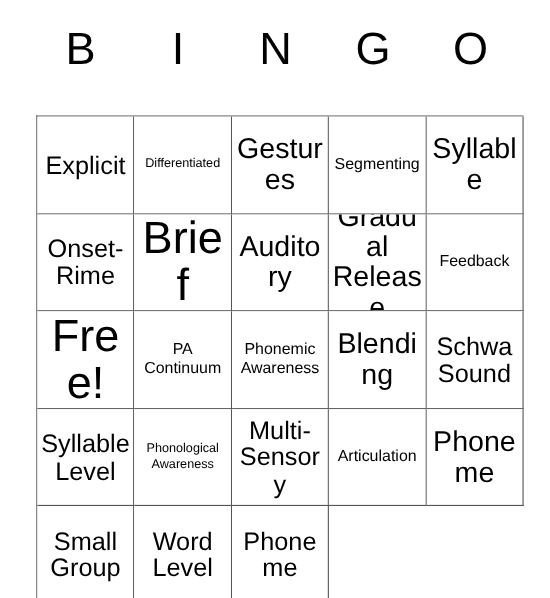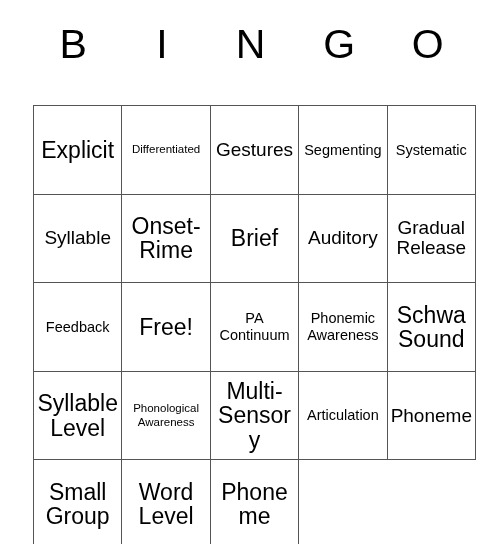--- a/index.html
+++ b/index.html
@@ -75,23 +75,23 @@
     display: block;
     width: 100%;
     line-height: 1.06;
     white-space: pre-line;
     word-break: break-word;
   }
 
   
   .sz-xs .cell-text { font-size: 11.5px; line-height: 1.18; }
   .sz-sm .cell-text { font-size: 14.5px; line-height: 1.14; }
-  .sz-md .cell-text { font-size: 19px; }
+  .sz-md .cell-text { font-size: 26px; }
   .sz-lg .cell-text { font-size: 23px; }
-  .sz-xxl .cell-text { font-size: 23px; }
+  .sz-xxl .cell-text { font-size: 41px; }
 
   .bold .cell-text { font-weight: 400; }
 </style>
 </head>
 <body>
 
 <div class="card">
 
   <div class="header-row">
     <div class="header-cell">B</div>
@@ -106,23 +106,20 @@
         <span class="cell-text">Explicit</span>
       </div>
       <div class="cell sz-xs">
         <span class="cell-text">Differentiated</span>
       </div>
       <div class="cell sz-md">
         <span class="cell-text">Gestures</span>
       </div>
       <div class="cell sz-sm">
         <span class="cell-text">Segmenting</span>
-      </div>
-      <div class="cell sz-sm">
-        <span class="cell-text">Systematic</span>
       </div>
       <div class="cell sz-md">
         <span class="cell-text">Syllable</span>
       </div>
       <div class="cell sz-lg">
         <span class="cell-text">Onset-
 Rime</span>
       </div>
       <div class="cell sz-xxl">
         <span class="cell-text">Brief</span>
@@ -140,20 +137,23 @@
       <div class="cell sz-xxl">
         <span class="cell-text">Free!</span>
       </div>
       <div class="cell sz-sm">
         <span class="cell-text">PA
 Continuum</span>
       </div>
       <div class="cell sz-sm">
         <span class="cell-text">Phonemic
 Awareness</span>
+      </div>
+      <div class="cell sz-md">
+        <span class="cell-text">Blending</span>
       </div>
       <div class="cell sz-lg">
         <span class="cell-text">Schwa
 Sound</span>
       </div>
       <div class="cell sz-lg">
         <span class="cell-text">Syllable
 Level</span>
       </div>
       <div class="cell sz-xs">

